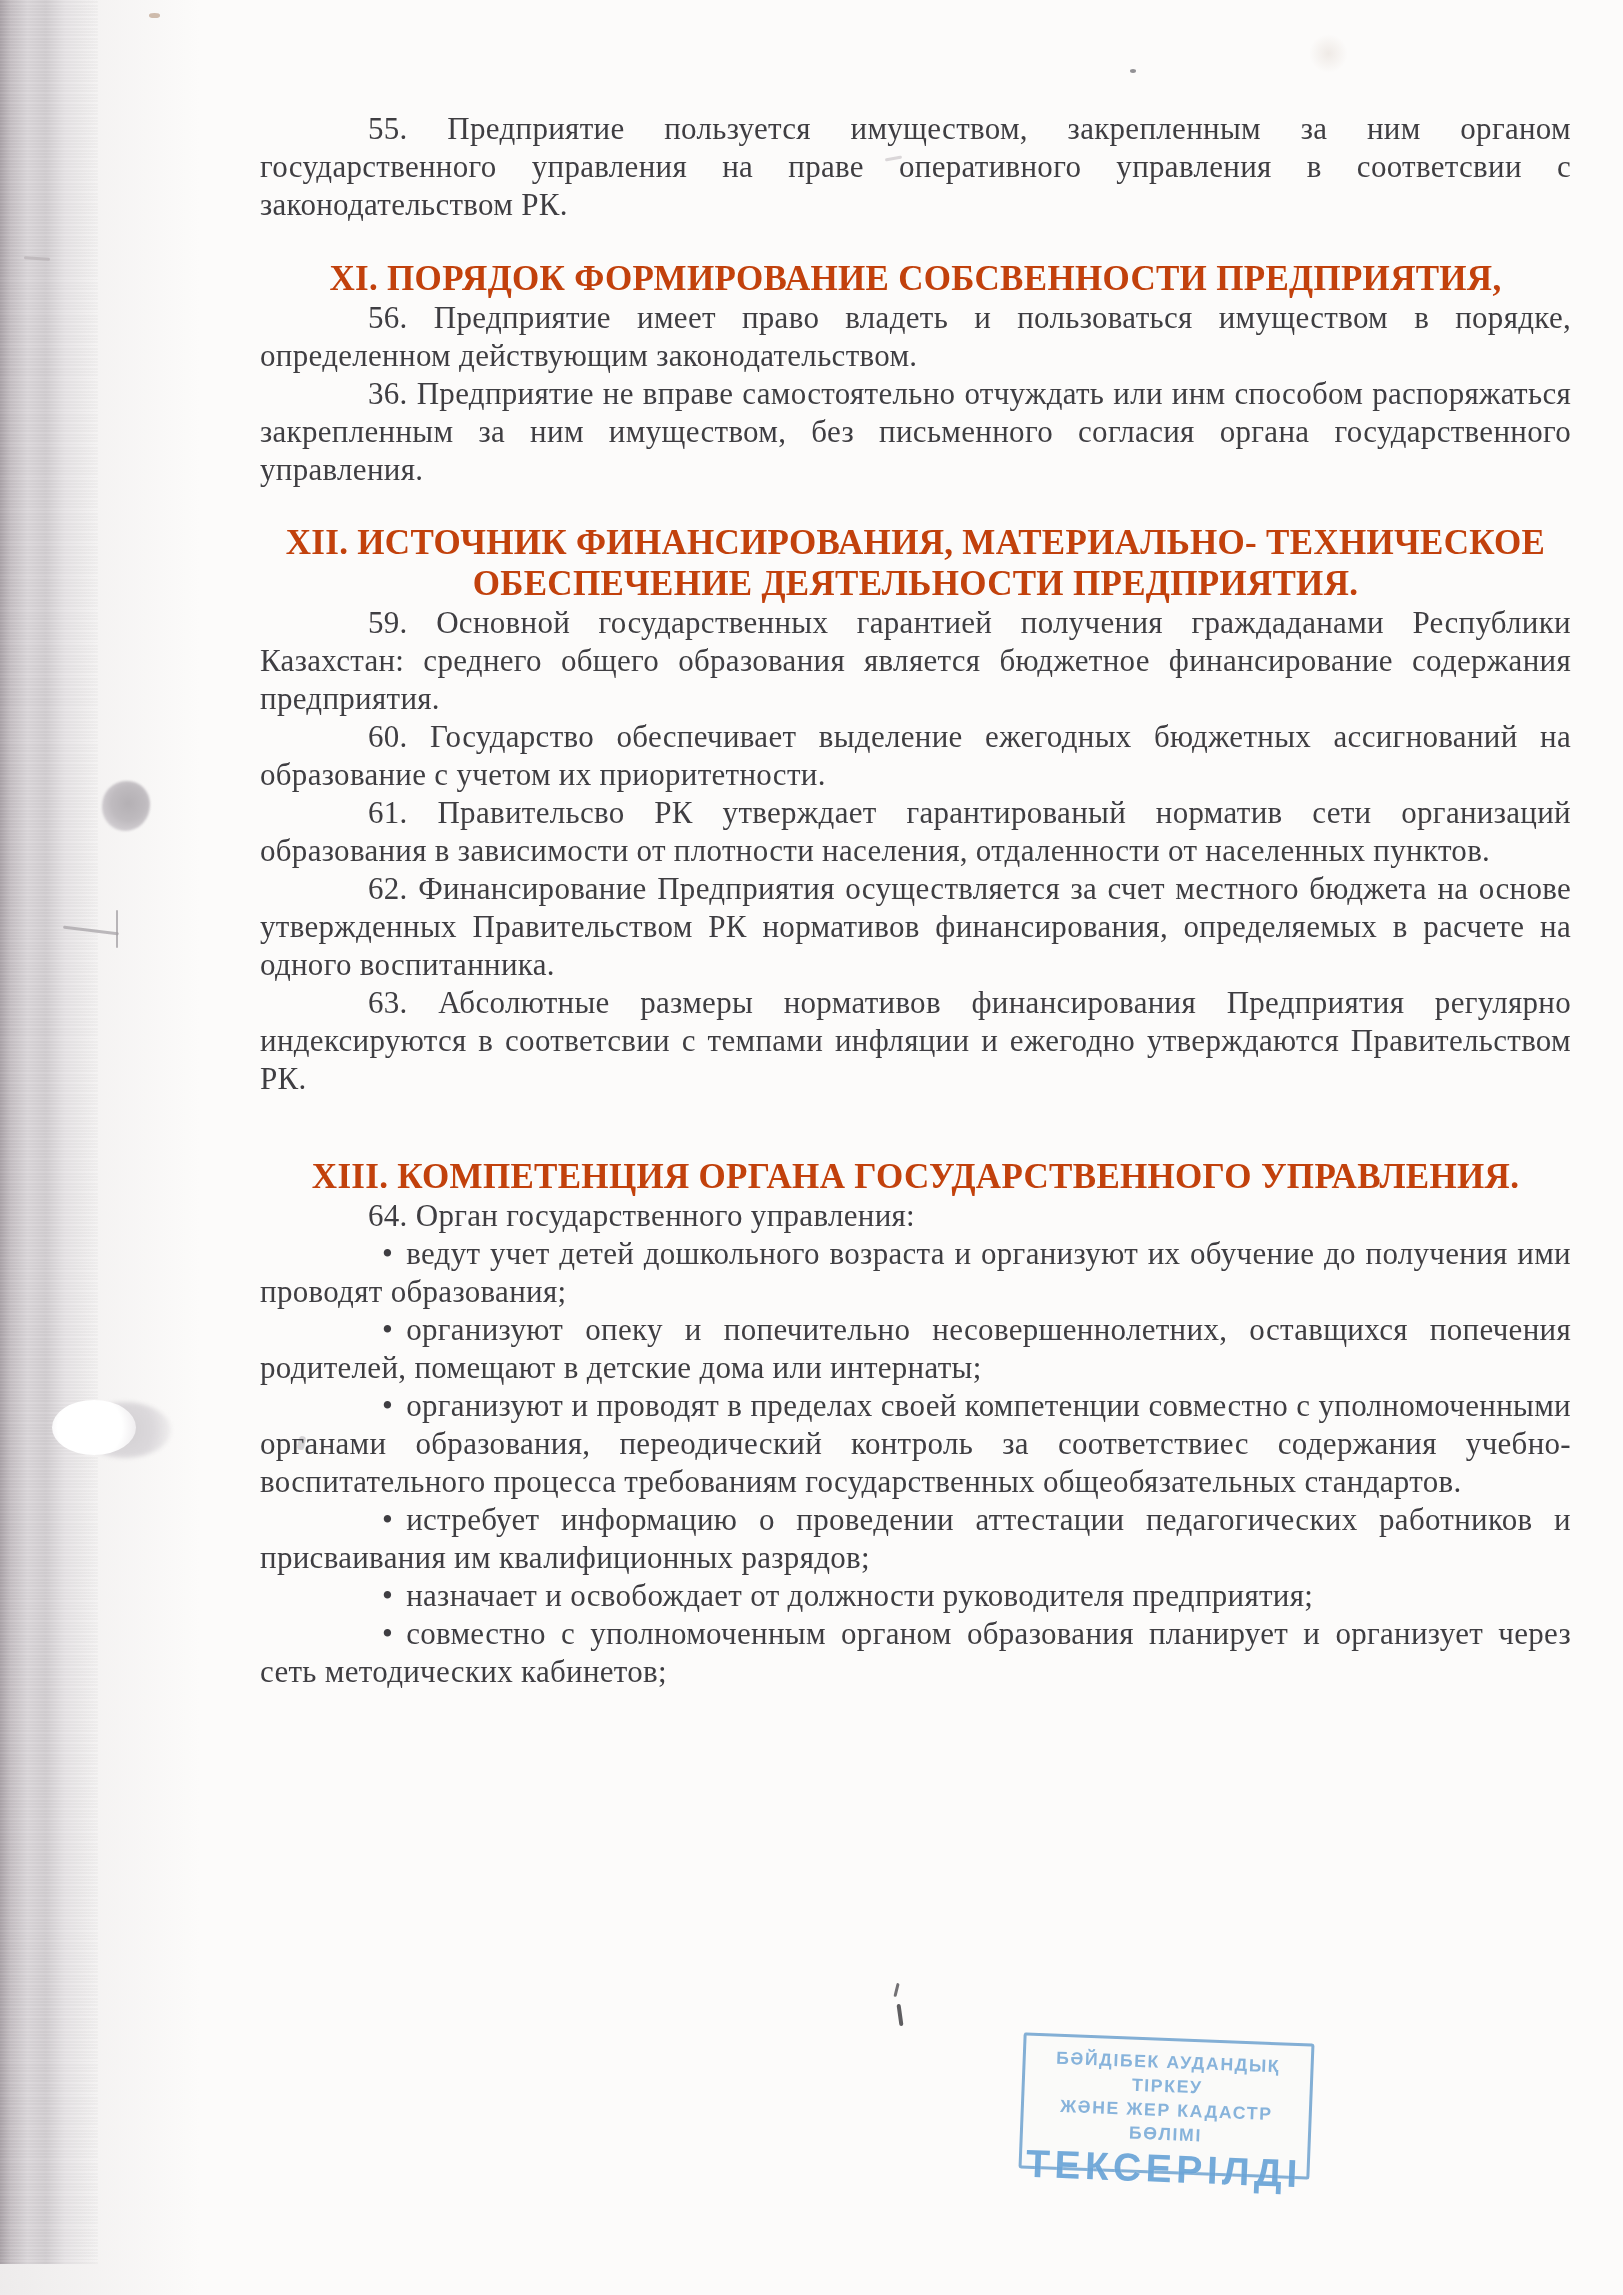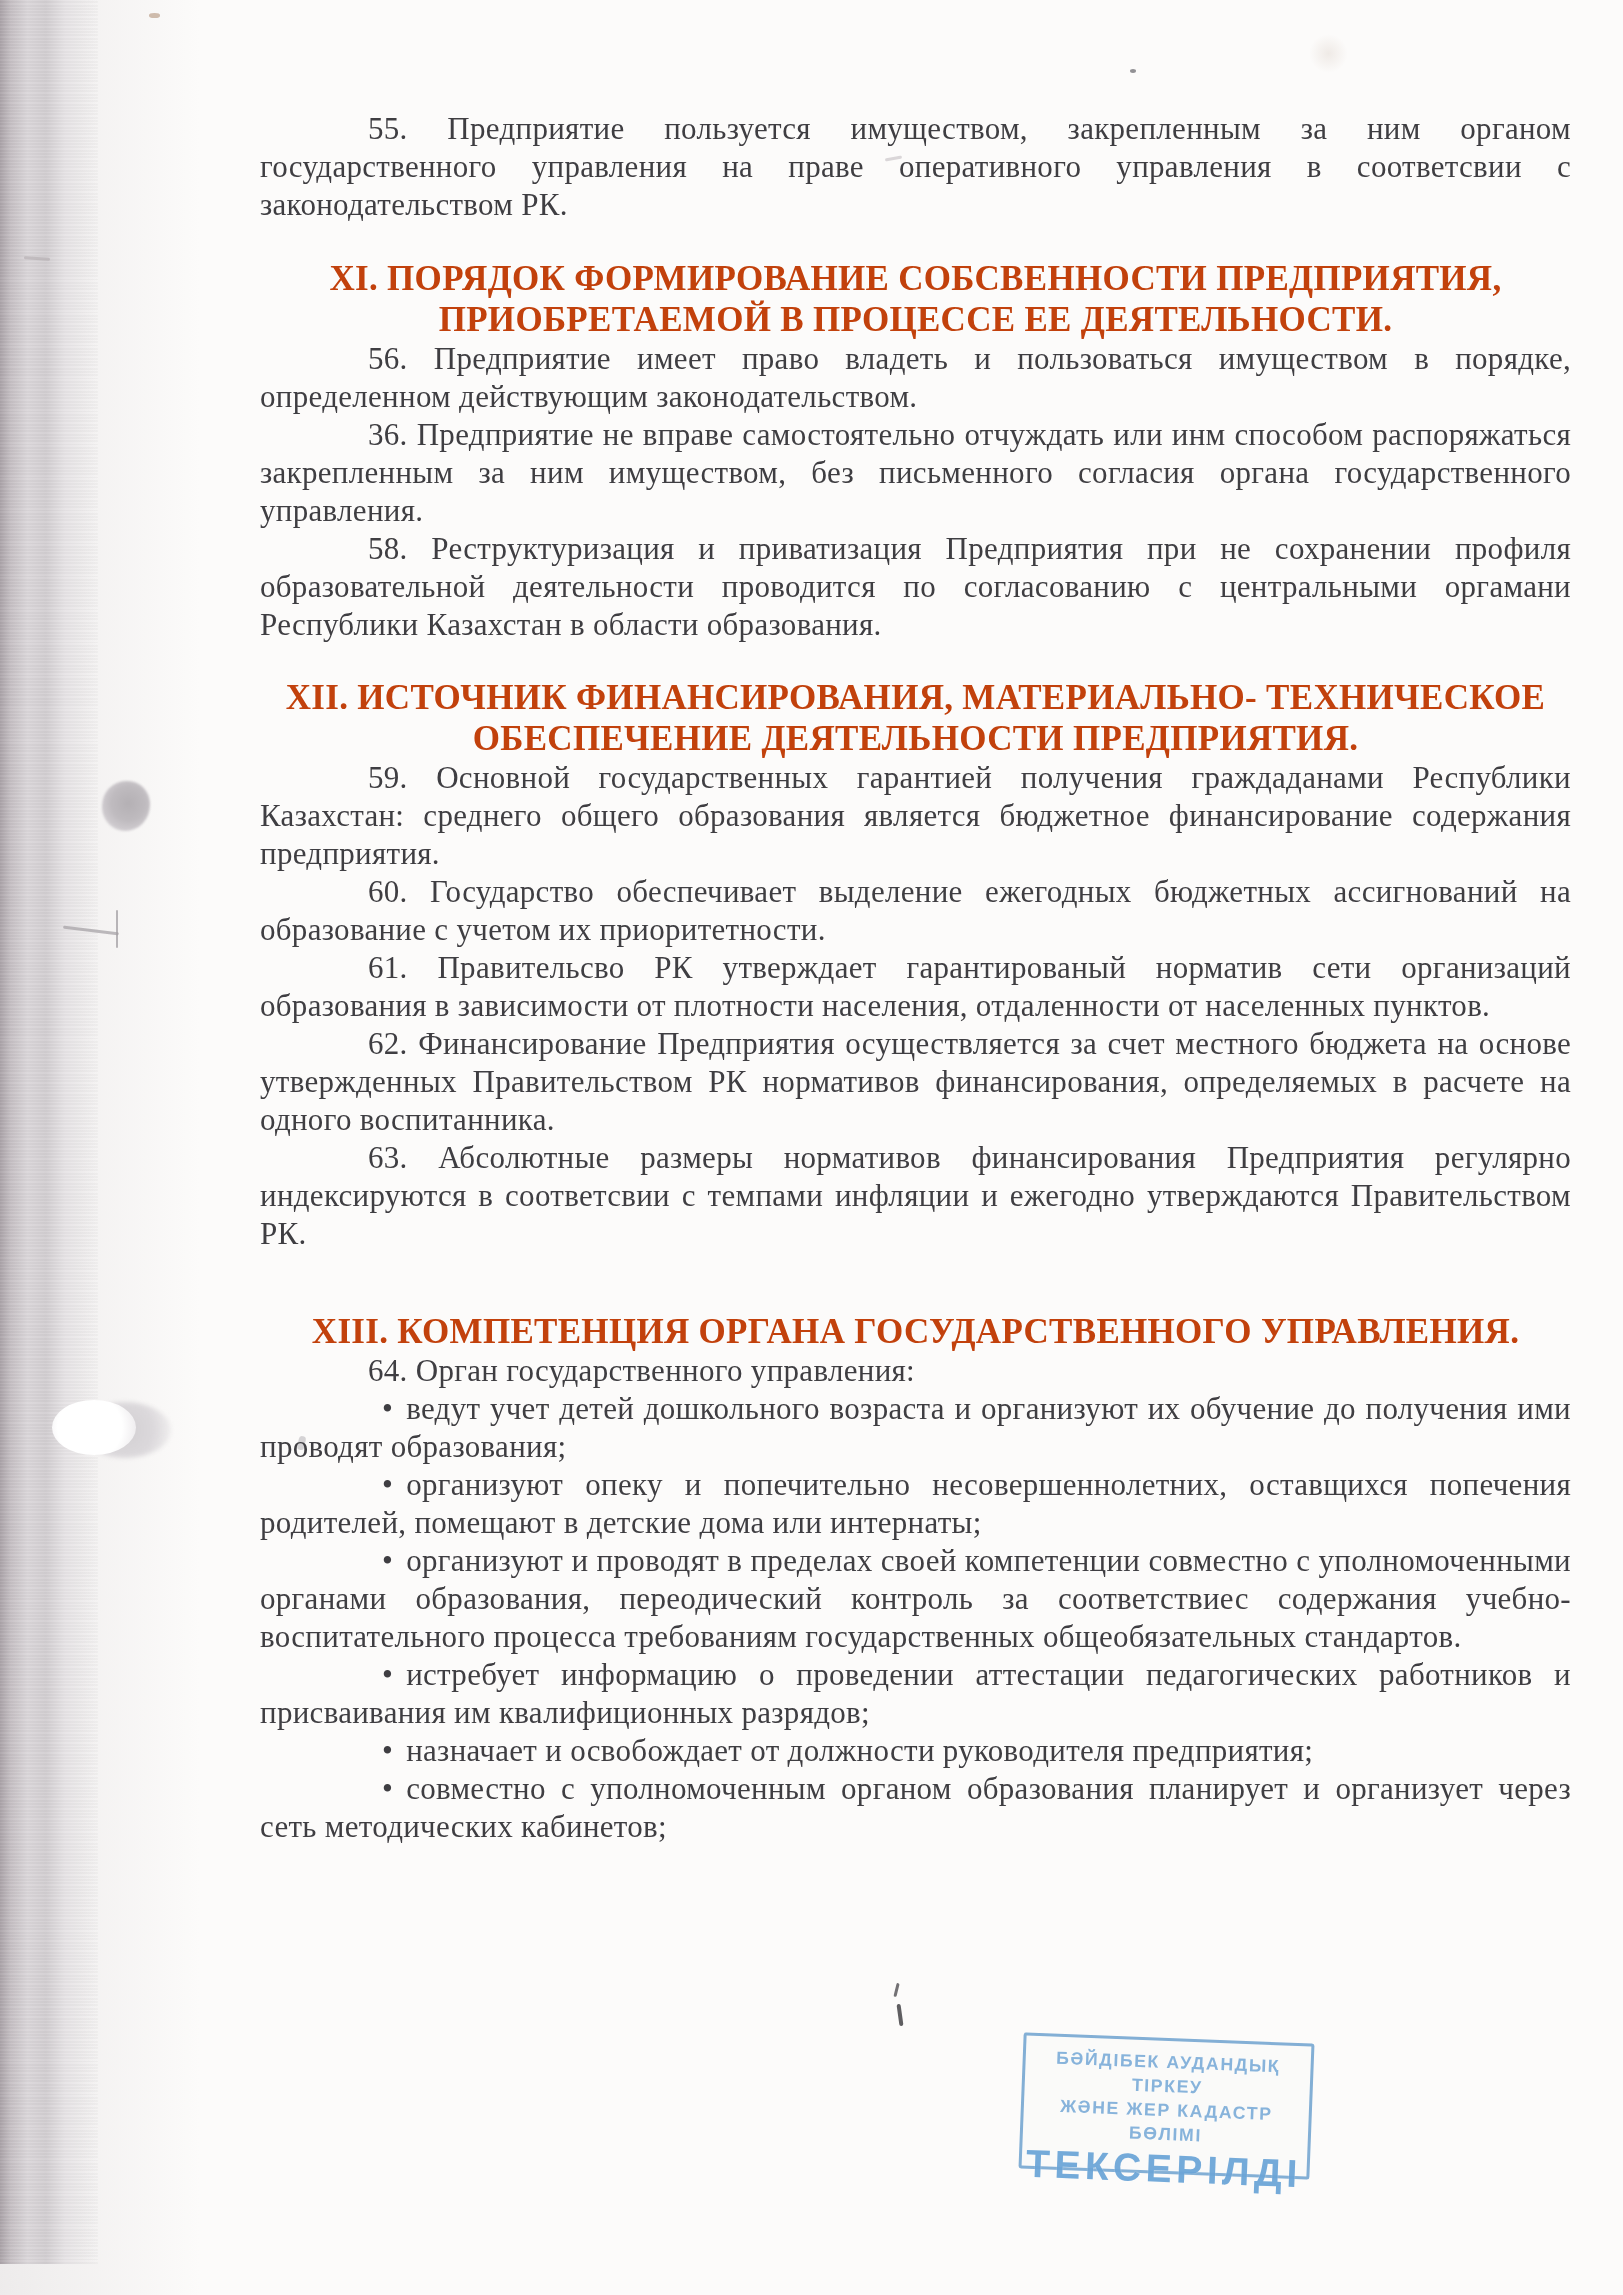--- a/index.html
+++ b/index.html
@@ -122,25 +122,23 @@
   <div class="artifact squiggle-2"></div>
   <div class="artifact hairline-1"></div>
   <div class="artifact dash-1"></div>
   <div class="artifact dash-2"></div>
 
   <div class="content">
 
     <p class="body">55. Предприятие пользуется имуществом, закрепленным за ним органом государственного управления на праве оперативного управления в соответсвии с законодательством РК.</p>
 
     <p class="heading mt-sec1">XI. ПОРЯДОК  ФОРМИРОВАНИЕ СОБСВЕННОСТИ ПРЕДПРИЯТИЯ,</p>
-    <p class="heading">ПРИОБРЕТАЕМОЙ В ПРОЦЕССЕ ЕЕ ДЕЯТЕЛЬНОСТИ.</p>
 
     <p class="body mt-p56">56. Предприятие имеет право владеть и пользоваться имуществом в порядке, определенном действующим законодательством.</p>
     <p class="body">36. Предприятие не вправе самостоятельно отчуждать или инм способом распоряжаться закрепленным за ним имуществом, без письменного согласия органа государственного управления.</p>
-    <p class="body">58. Реструктуризация и приватизация Предприятия при не сохранении профиля образовательной деятельности проводится по согласованию с центральными оргамани Республики Казахстан в области образования.</p>
 
     <p class="heading mt-sec2">XII. ИСТОЧНИК  ФИНАНСИРОВАНИЯ, МАТЕРИАЛЬНО- ТЕХНИЧЕСКОЕ</p>
     <p class="heading">ОБЕСПЕЧЕНИЕ ДЕЯТЕЛЬНОСТИ ПРЕДПРИЯТИЯ.</p>
 
     <p class="body mt-p59">59. Основной государственных гарантией получения граждаданами Республики Казахстан: среднего общего образования является бюджетное финансирование содержания предприятия.</p>
     <p class="body">60. Государство обеспечивает выделение ежегодных бюджетных ассигнований на образование с учетом их приоритетности.</p>
     <p class="body">61. Правительсво РК утверждает гарантированый норматив сети организаций образования в зависимости от плотности населения, отдаленности от населенных пунктов.</p>
     <p class="body">62. Финансирование Предприятия осуществляется за счет местного бюджета на основе утвержденных Правительством РК нормативов финансирования, определяемых в расчете на одного воспитанника.</p>
     <p class="body">63. Абсолютные размеры нормативов финансирования Предприятия регулярно индексируются в соответсвии с темпами инфляции и ежегодно утверждаются Правительством РК.</p>
 

